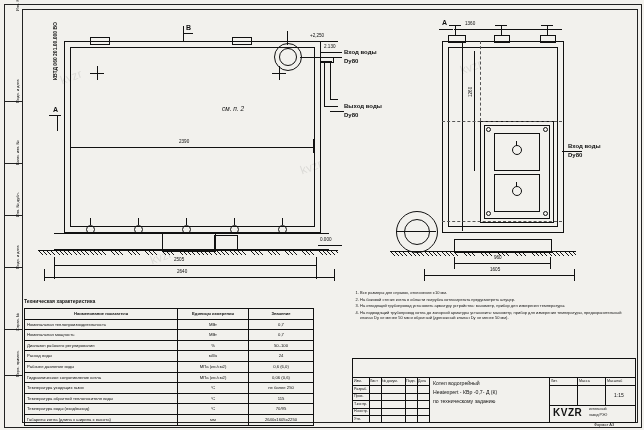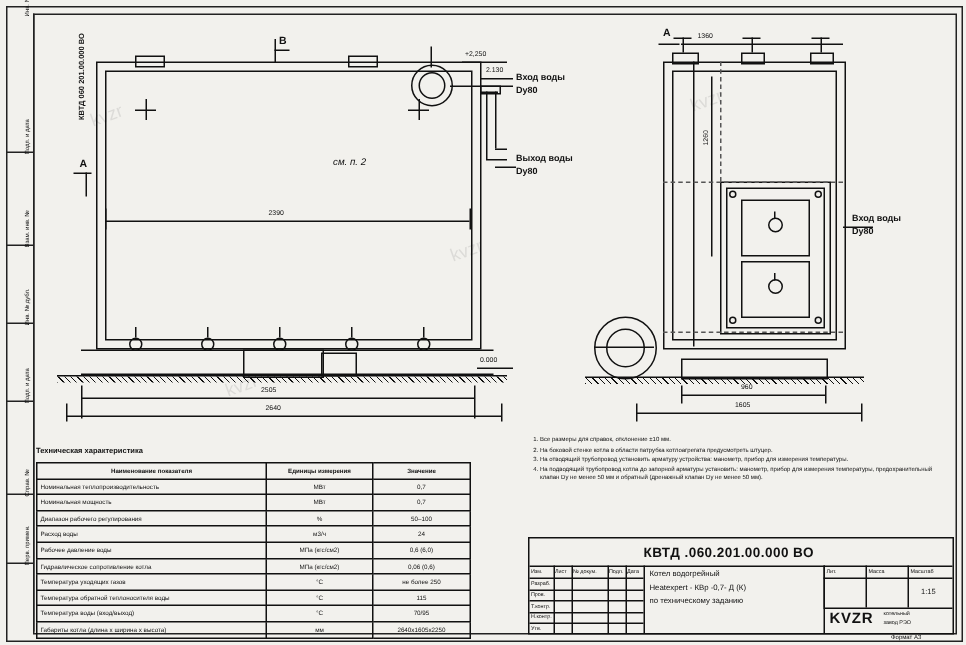--- a/index.html
+++ b/index.html
@@ -299,21 +299,20 @@
       <li>Все размеры для справок, отклонение ±10 мм.</li>
       <li>На боковой стенке котла в области патрубка котлоагрегата предусмотреть штуцер.</li>
       <li>На отводящий трубопровод установить арматуру устройства: манометр, прибор для измерения температуры.</li>
       <li>На подводящий трубопровод котла до запорной арматуры установить: манометр, прибор для измерения температуры, предохранительный клапан Dy не менее 50 мм и обратный (дренажный клапан Dy не менее 50 мм).</li>
     </ol>
   </div>
 
   <div class="tb">
 
     <div class="tbl" style="left:0;top:18px;width:282px;height:1px;"></div>
-    <div class="code" style="left:76px;top:4px;">КВТД .060.201.00.000 ВО</div>
 
     <div class="tbl" style="left:0;top:26px;width:76px;height:1px;"></div>
     <div class="tbl" style="left:76px;top:18px;width:1px;height:45px;"></div>
     <div class="tbl" style="left:0;top:33.6px;width:76px;height:1px;"></div>
     <div class="tbl" style="left:0;top:41.2px;width:76px;height:1px;"></div>
     <div class="tbl" style="left:0;top:48.8px;width:76px;height:1px;"></div>
     <div class="tbl" style="left:0;top:56.4px;width:76px;height:1px;"></div>
     <div class="tbl" style="left:16px;top:18px;width:1px;height:45px;"></div>
     <div class="tbl" style="left:28px;top:18px;width:1px;height:45px;"></div>
     <div class="tbl" style="left:52px;top:18px;width:1px;height:45px;"></div>

